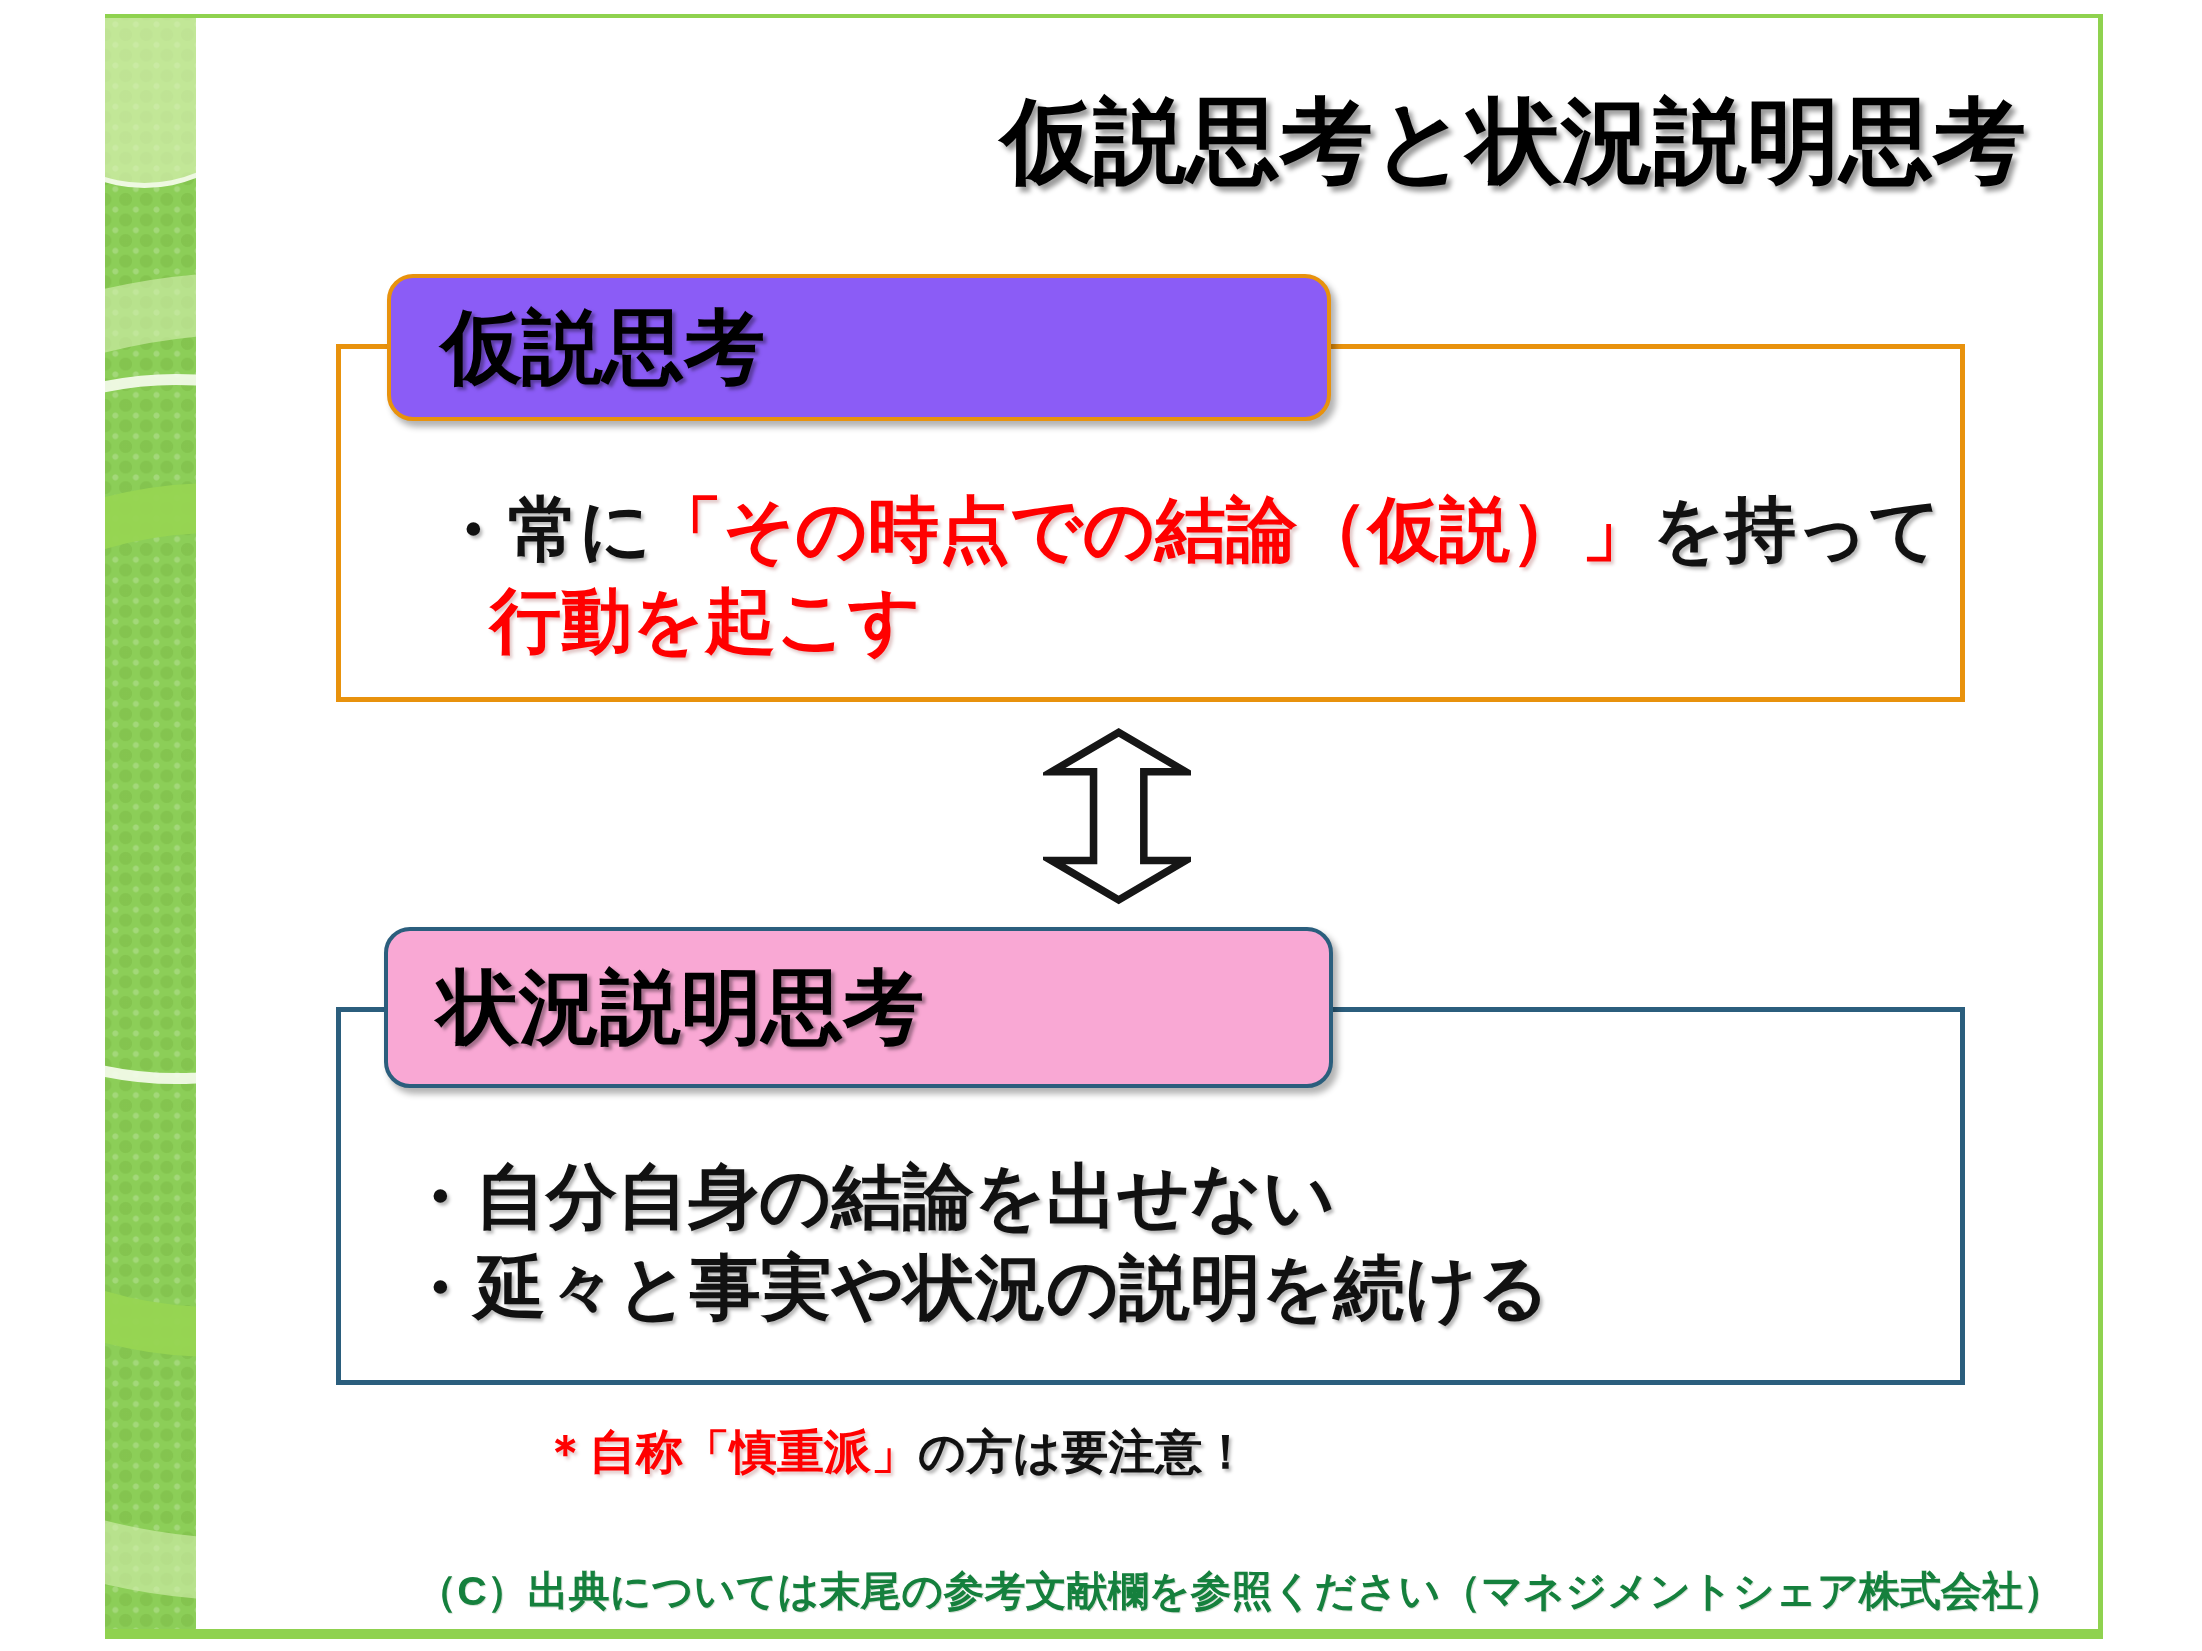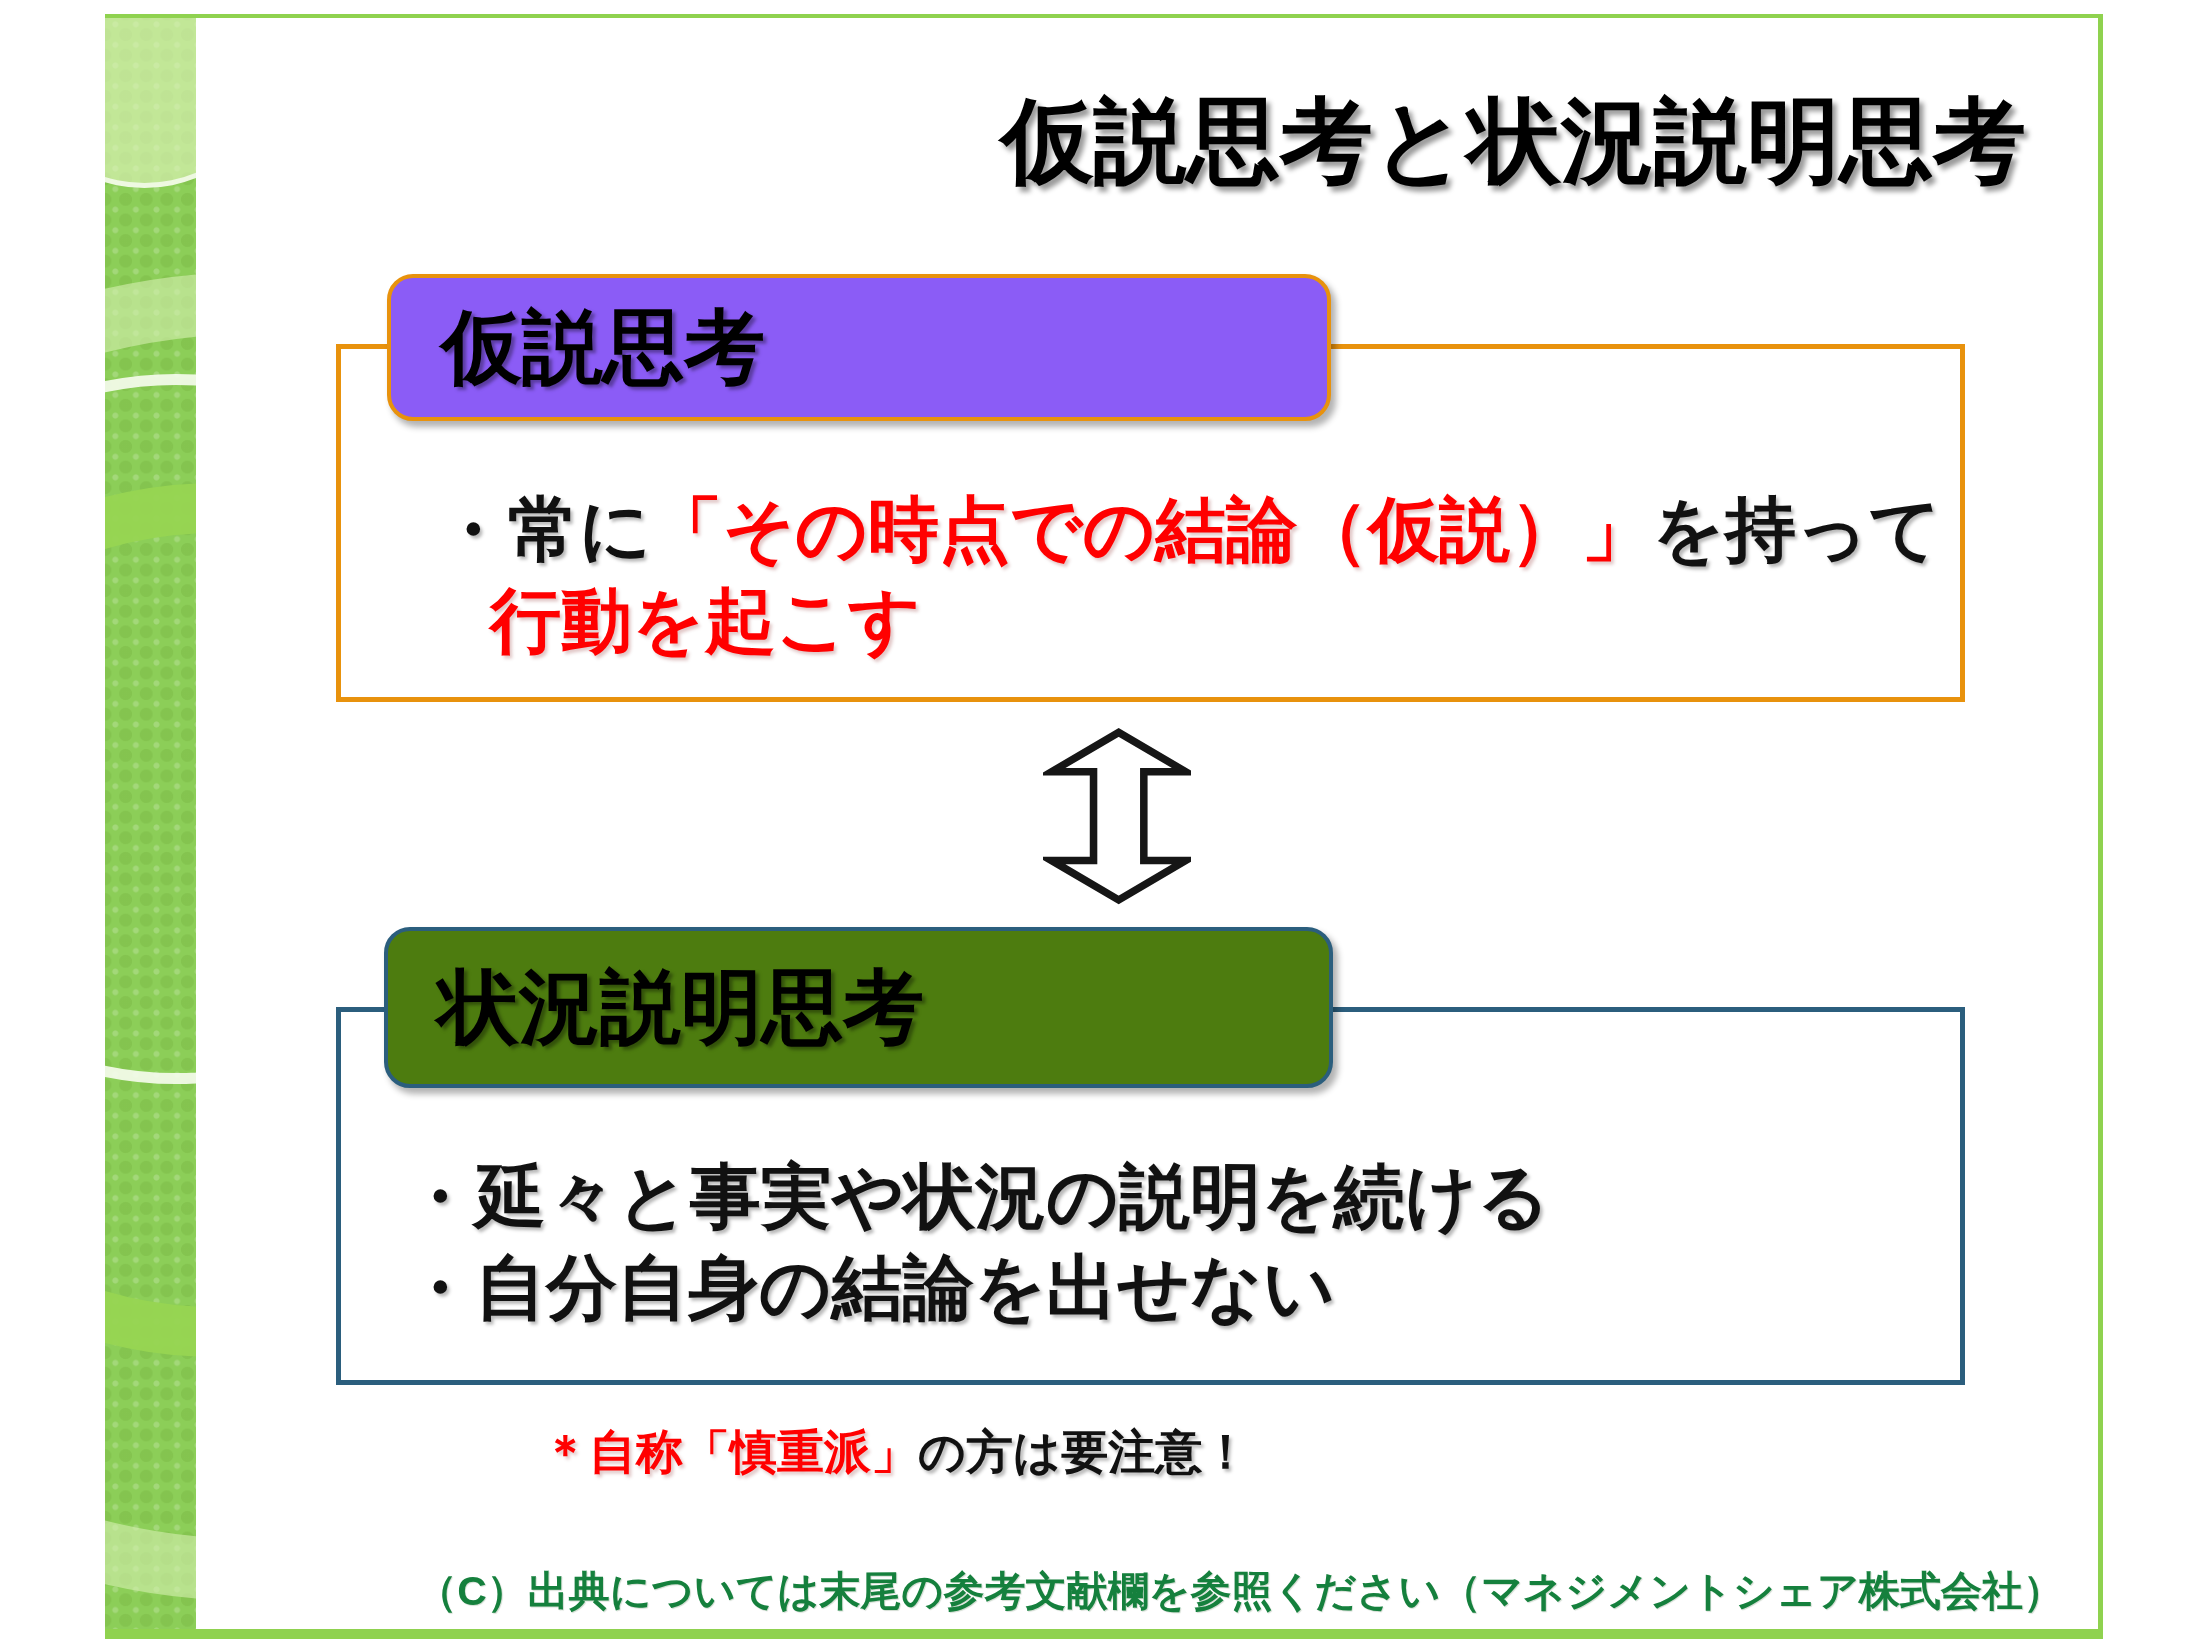--- a/index.html
+++ b/index.html
@@ -47,21 +47,21 @@
     font-size:81px;font-weight:bold;color:#000;white-space:nowrap;
     box-shadow:4.3px 5.2px 6.9px rgba(0,0,0,0.30);
   }
   .hdr span{text-shadow:3.4px 3.4px 3.4px rgba(0,0,0,0.35);}
   .hdr-orange{
     left:387px;top:274px;width:886px;height:139px;line-height:139px;
     padding-left:50px;background:#8b5cf6;border:4.3px solid #e8920d;
   }
   .hdr-gray{
     left:384px;top:927px;width:891px;height:153px;line-height:153px;
-    padding-left:50px;background:#4d7c0f;border:4.3px solid #2b5e7d;
+    padding-left:50px;background:#f9a8d4;border:4.3px solid #2b5e7d;
   }
   
   .bullets{position:absolute;font-size:71px;font-weight:bold;white-space:nowrap;}
   .bullets .bline{line-height:91px;}
   .bullets .indent{margin-left:53px;}
   .bullets-orange{left:437px;top:484px;}
   .bullets-navy{left:404px;top:1151px;}
   .black{color:#111;text-shadow:2.6px 3.4px 3.4px rgba(0,0,0,0.28);}
   .red{color:#ff0000;text-shadow:2.6px 3.4px 3.4px rgba(120,0,0,0.22);}
   
@@ -110,24 +110,24 @@
   <svg class="arrow" viewBox="0 0 176 216" xmlns="http://www.w3.org/2000/svg">
     <path d="M10 57 L90 10 L170 57 L120 57 L120 163 L170 163 L90 210 L10 163 L60 163 L60 57 Z" fill="#ffffff" stroke="#161616" stroke-width="9" stroke-linejoin="miter"></path>
   </svg>
 
   <div class="rect rect-navy"></div>
   <div class="hdr hdr-gray">
     <span>状況説明思考</span>
   </div>
   <div class="bullets bullets-navy">
     <div class="bline">
-      <span class="black">・延々と事実や状況の説明を続ける</span>
+      <span class="black">・自分自身の結論を出せない</span>
     </div>
     <div class="bline">
-      <span class="black">・自分自身の結論を出せない</span>
+      <span class="black">・延々と事実や状況の説明を続ける</span>
     </div>
   </div>
 
   <div class="note">
     <span class="red">＊自称「慎重派」</span><span class="black">の方は要注意！</span>
   </div>
 
   <div class="footer">（C）出典については末尾の参考文献欄を参照ください（マネジメントシェア株式会社）</div>
 
 </div>

